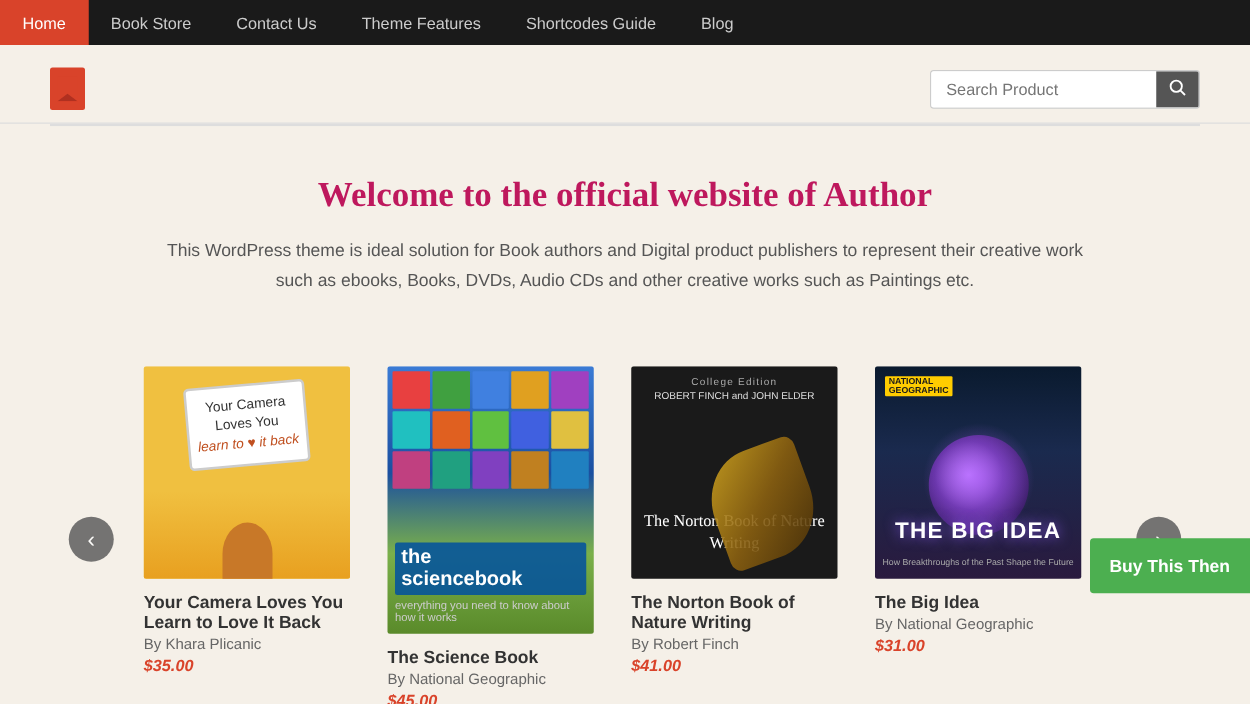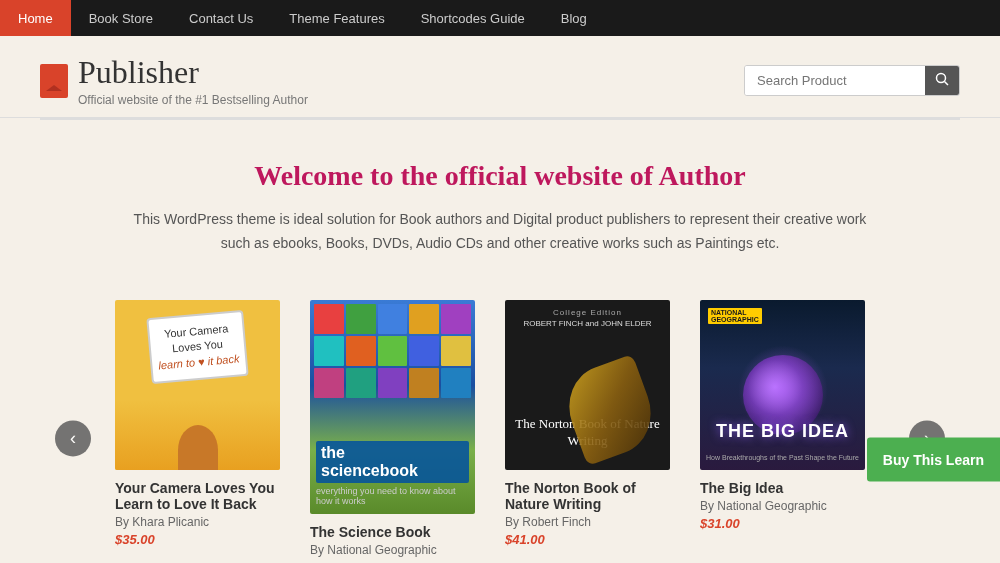--- a/index.html
+++ b/index.html
@@ -111,21 +111,21 @@
       color: #be185d;
       margin-bottom: 16px;
       font-family: Georgia, serif;
     }
     .welcome-text {
       font-size: 14px;
       color: #555;
       line-height: 1.7;
       font-family: Arial, sans-serif;
       max-width: 760px;
-      margin: 4px auto;
+      margin: 16px auto;
     }
 
     
     .carousel-wrapper {
       position: relative;
       padding: 10px 0 20px 0;
       background: #f5f0e8;
     }
     .carousel-track {
       display: flex;
@@ -310,24 +310,20 @@
   <a class="nav-item">Blog</a>
 </nav>
 
 <div class="header">
   <div class="logo-area">
     <div class="logo-icon">
       <svg width="16" height="20" viewBox="0 0 16 20">
         <rect width="16" height="20" fill="#d9432a"></rect>
         <polygon points="0,20 8,14 16,20" fill="#b03020"></polygon>
       </svg>
-    </div>
-    <div>
-      <div class="logo-text">Publisher</div>
-      <div class="logo-sub">Official website of the #1 Bestselling Author</div>
     </div>
   </div>
   <div class="search-area">
     <div class="search-box">
       <input class="search-input" type="text" placeholder="Search Product" style="">
       <button class="search-btn">
         <svg width="14" height="14" viewBox="0 0 14 14">
           <circle cx="6" cy="6" r="4.5" fill="none" stroke="#fff" stroke-width="1.5"></circle>
           <line x1="9.5" y1="9.5" x2="13" y2="13" stroke="#fff" stroke-width="1.5"></line>
         </svg>
@@ -427,15 +423,15 @@
       <div class="book-title">The Big Idea</div>
       <div class="book-author">By National Geographic</div>
       <div class="book-price">$31.00</div>
     </div>
 
   </div>
 
   <button class="carousel-arrow arrow-next">›</button>
 
   <div class="buy-btn-wrapper">
-    <button class="buy-btn">Buy This Learn</button>
+    <button class="buy-btn">Buy This Then</button>
   </div>
 </div>
 
 </body></html>

